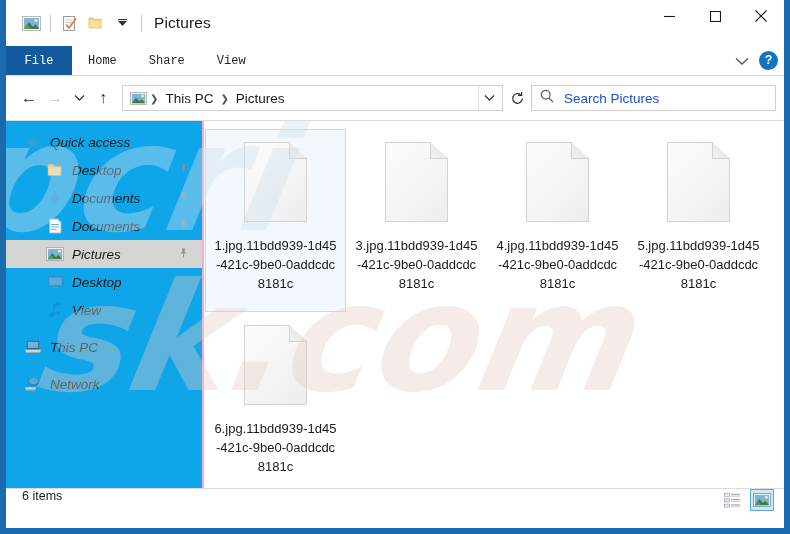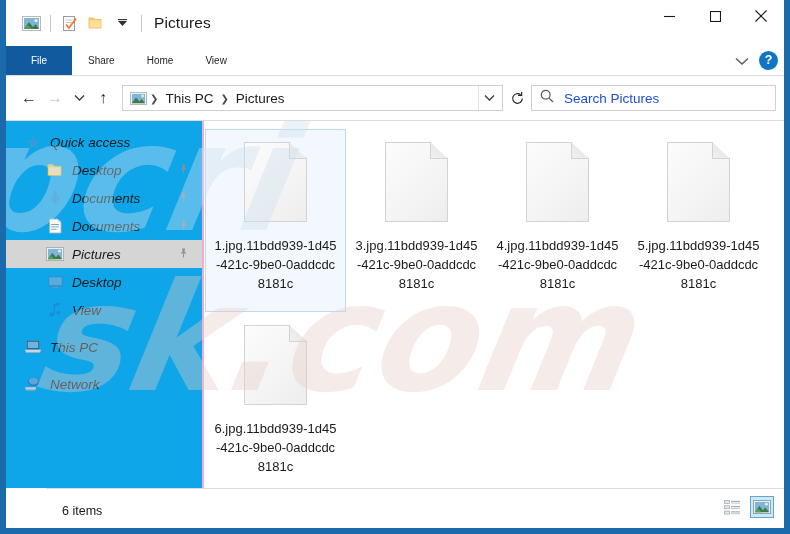--- a/index.html
+++ b/index.html
@@ -78,23 +78,24 @@
     position: relative;
     height: 30px;
     background: #ffffff;
     display: flex;
     align-items: stretch;
     border-bottom: 1px solid #dcdcdc;
   }
   .tab {
     display: flex; align-items: center; justify-content: center;
     padding: 0 16px;
-    font-size: 10px;
+    font-size: 12px;
     color: #262626;
     min-width: 52px;
+    font-family: Liberation Mono, monospace;
   }
   .tab.file {
     background: #125a9e;
     color: #ffffff;
     min-width: 66px;
     padding: 0;
   }
   .ribbon-right {
     position: absolute;
     right: 6px; top: 0; bottom: 0;
@@ -302,24 +303,23 @@
     font-style: italic;
     white-space: nowrap;
   }
 
   
   .statusbar {
     height: 30px;
     border-top: 1px solid #dcdcdc;
     background: #ffffff;
     display: flex;
-    align-items: flex-end;
+    align-items: flex-start;
     padding: 0 6px 0 16px;
     position: relative;
-    margin-left: 40px;
   }
   .status-text {
     font-size: 12.5px;
     color: #1a1a1a;
   }
   .viewbtns {
     position: absolute;
     right: 10px;
     display: flex;
     gap: 6px;
@@ -392,22 +392,22 @@
           <svg width="12" height="12" viewBox="0 0 12 12">
               <line x1="0.5" y1="0.5" x2="11.5" y2="11.5" stroke="#1a1a1a" stroke-width="1.1"></line>
               <line x1="11.5" y1="0.5" x2="0.5" y2="11.5" stroke="#1a1a1a" stroke-width="1.1"></line>
             </svg>
         </div>
       </div>
     </div>
 
     <div class="ribbon">
       <div class="tab file">File</div>
+      <div class="tab">Home</div>
       <div class="tab">Share</div>
-      <div class="tab">Home</div>
       <div class="tab">View</div>
       <div class="ribbon-right">
         <div>
           <svg width="14" height="9" viewBox="0 0 14 9">
               <path d="M1 1.5 L7 7 L13 1.5" fill="none" stroke="#5a5a5a" stroke-width="1.4"></path>
             </svg>
         </div>
         <div class="help-btn">?</div>
       </div>
     </div>

